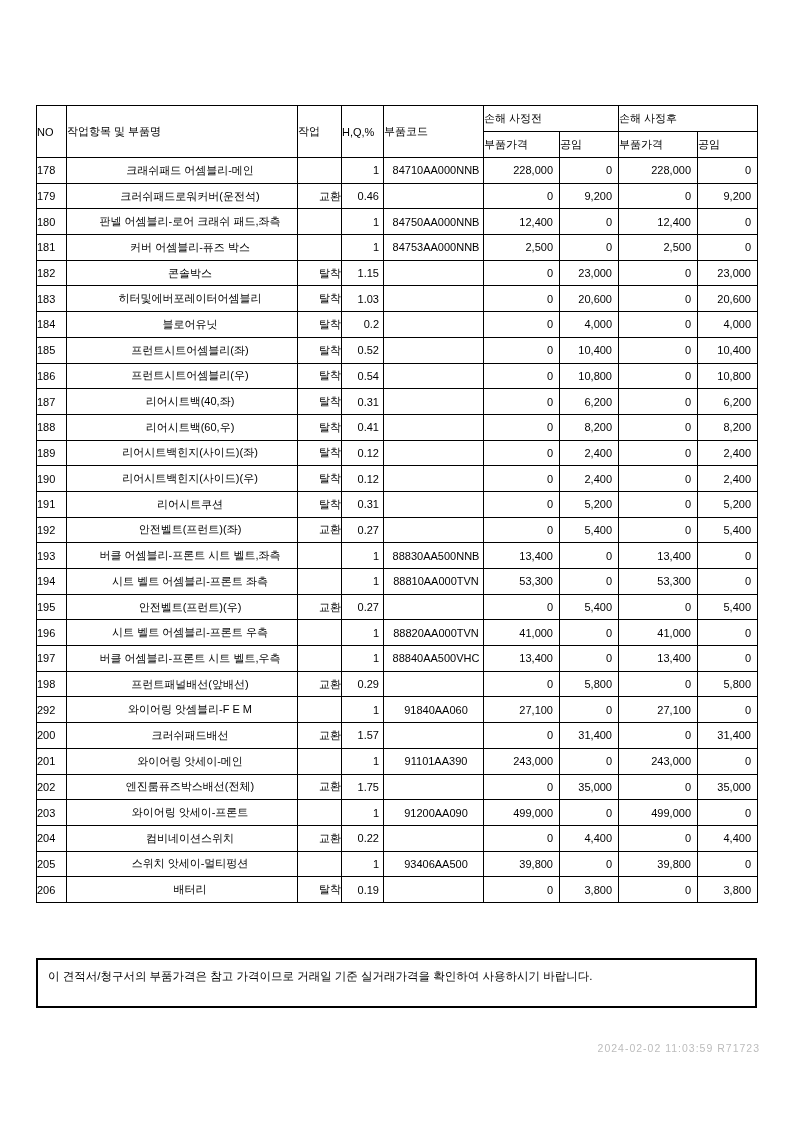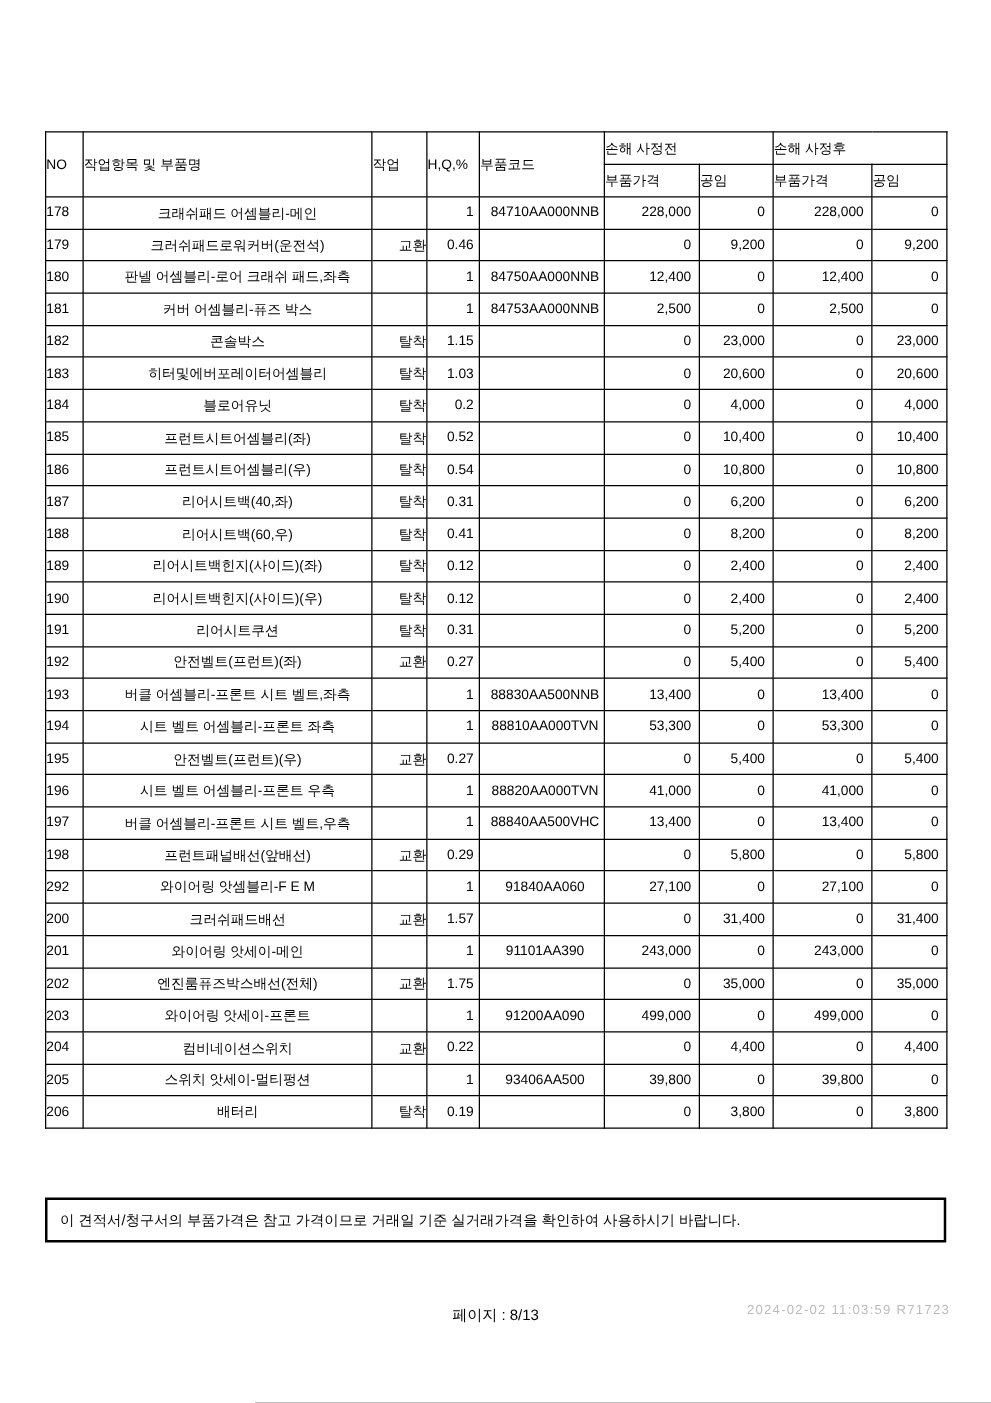--- a/index.html
+++ b/index.html
@@ -50,21 +50,21 @@
   td.c-name { text-align: center; padding-left: 16px; }
   td.c-work { text-align: right; }
   td.c-hq   { text-align: right; padding-right: 4px; }
   td.c-code { text-align: center; padding-left: 5px; }
   td.c-num  { text-align: right; padding-right: 6px; }
   .note-box {
     position: absolute;
     top: 958px;
     left: 36px;
     width: 721px;
-    height: 36px;
+    height: 50px;
     border: 2px solid #000;
     font-size: 11.5px;
     padding: 9px 10px;
   }
   .footer-brand {
     position: absolute;
     top: 1016px;
     left: 0;
     width: 100%;
     text-align: center;
@@ -443,16 +443,15 @@
           <td class="c-num">0</td>
           <td class="c-num">3,800</td>
         </tr>
       </tbody>
   </table>
 
   <div class="note-box">
     <span>이 견적서/청구서의 부품가격은 참고 가격이므로 거래일 기준 실거래가격을 확인하여 사용하시기 바랍니다.</span>
   </div>
 
-  <div class="footer-page">페이지 : 8/13</div>
   <div class="stamp">2024-02-02 11:03:59 R71723</div>
 
 </div>
 
 </body></html>

